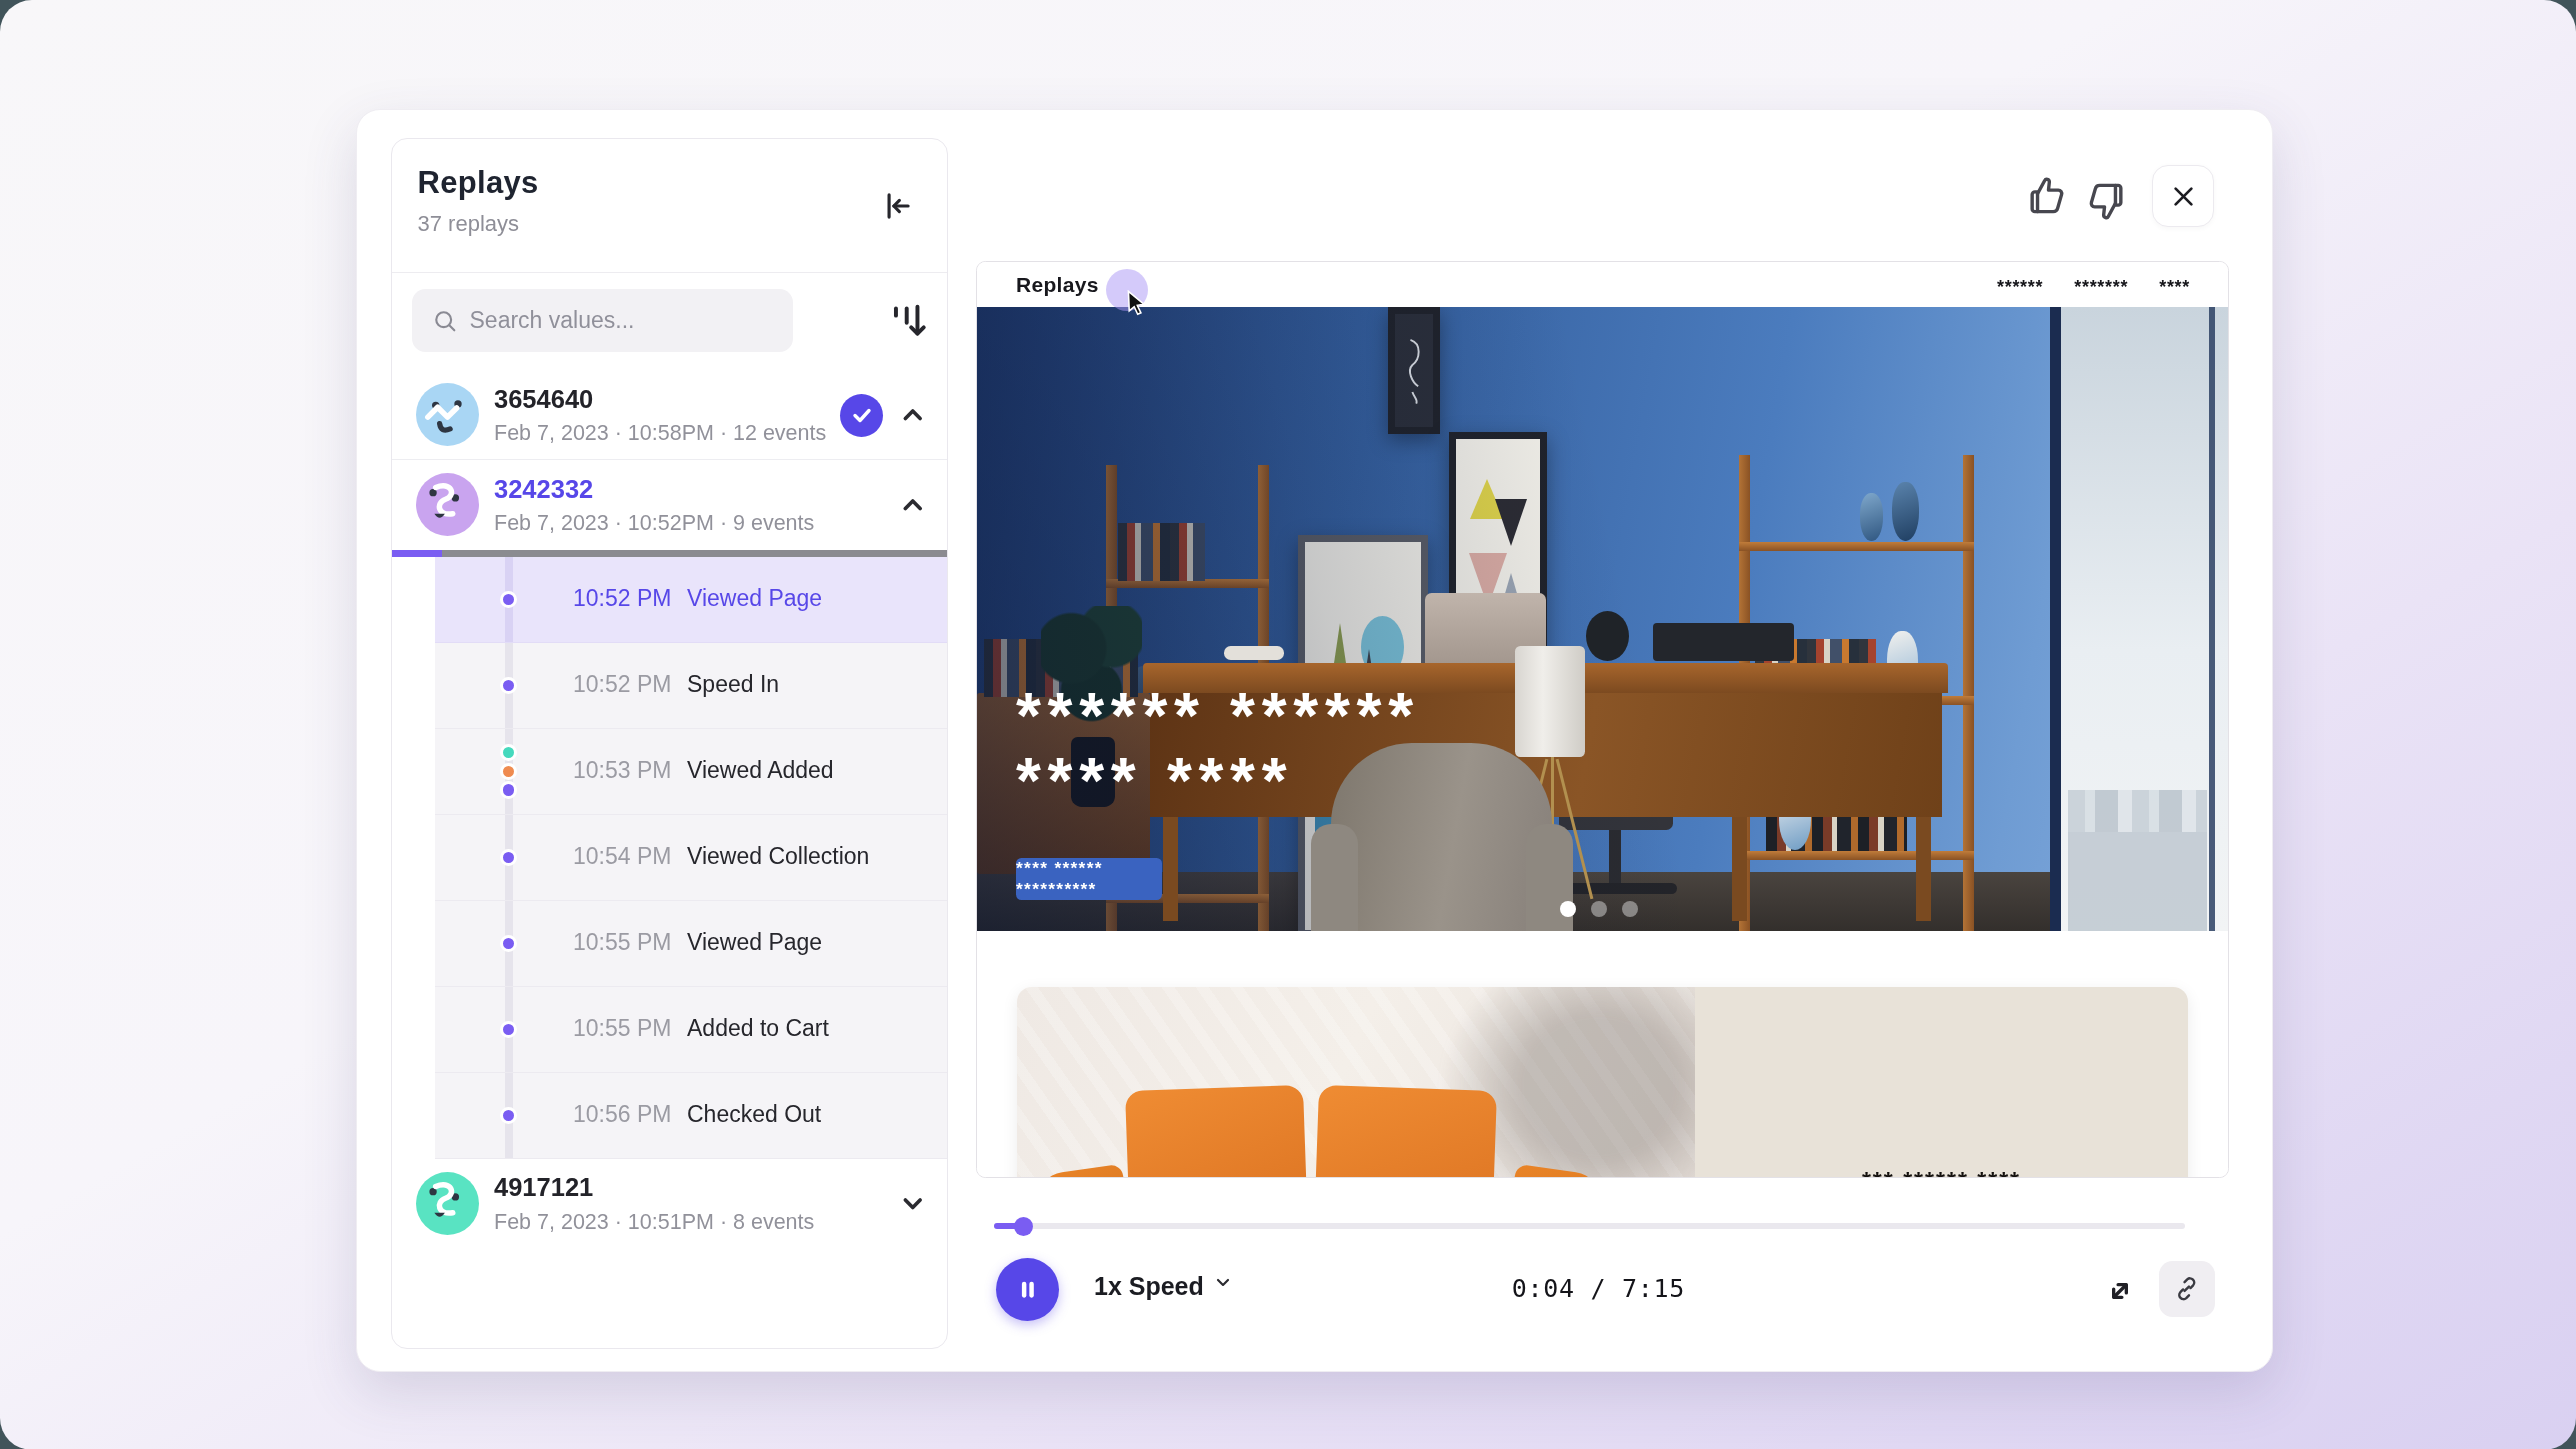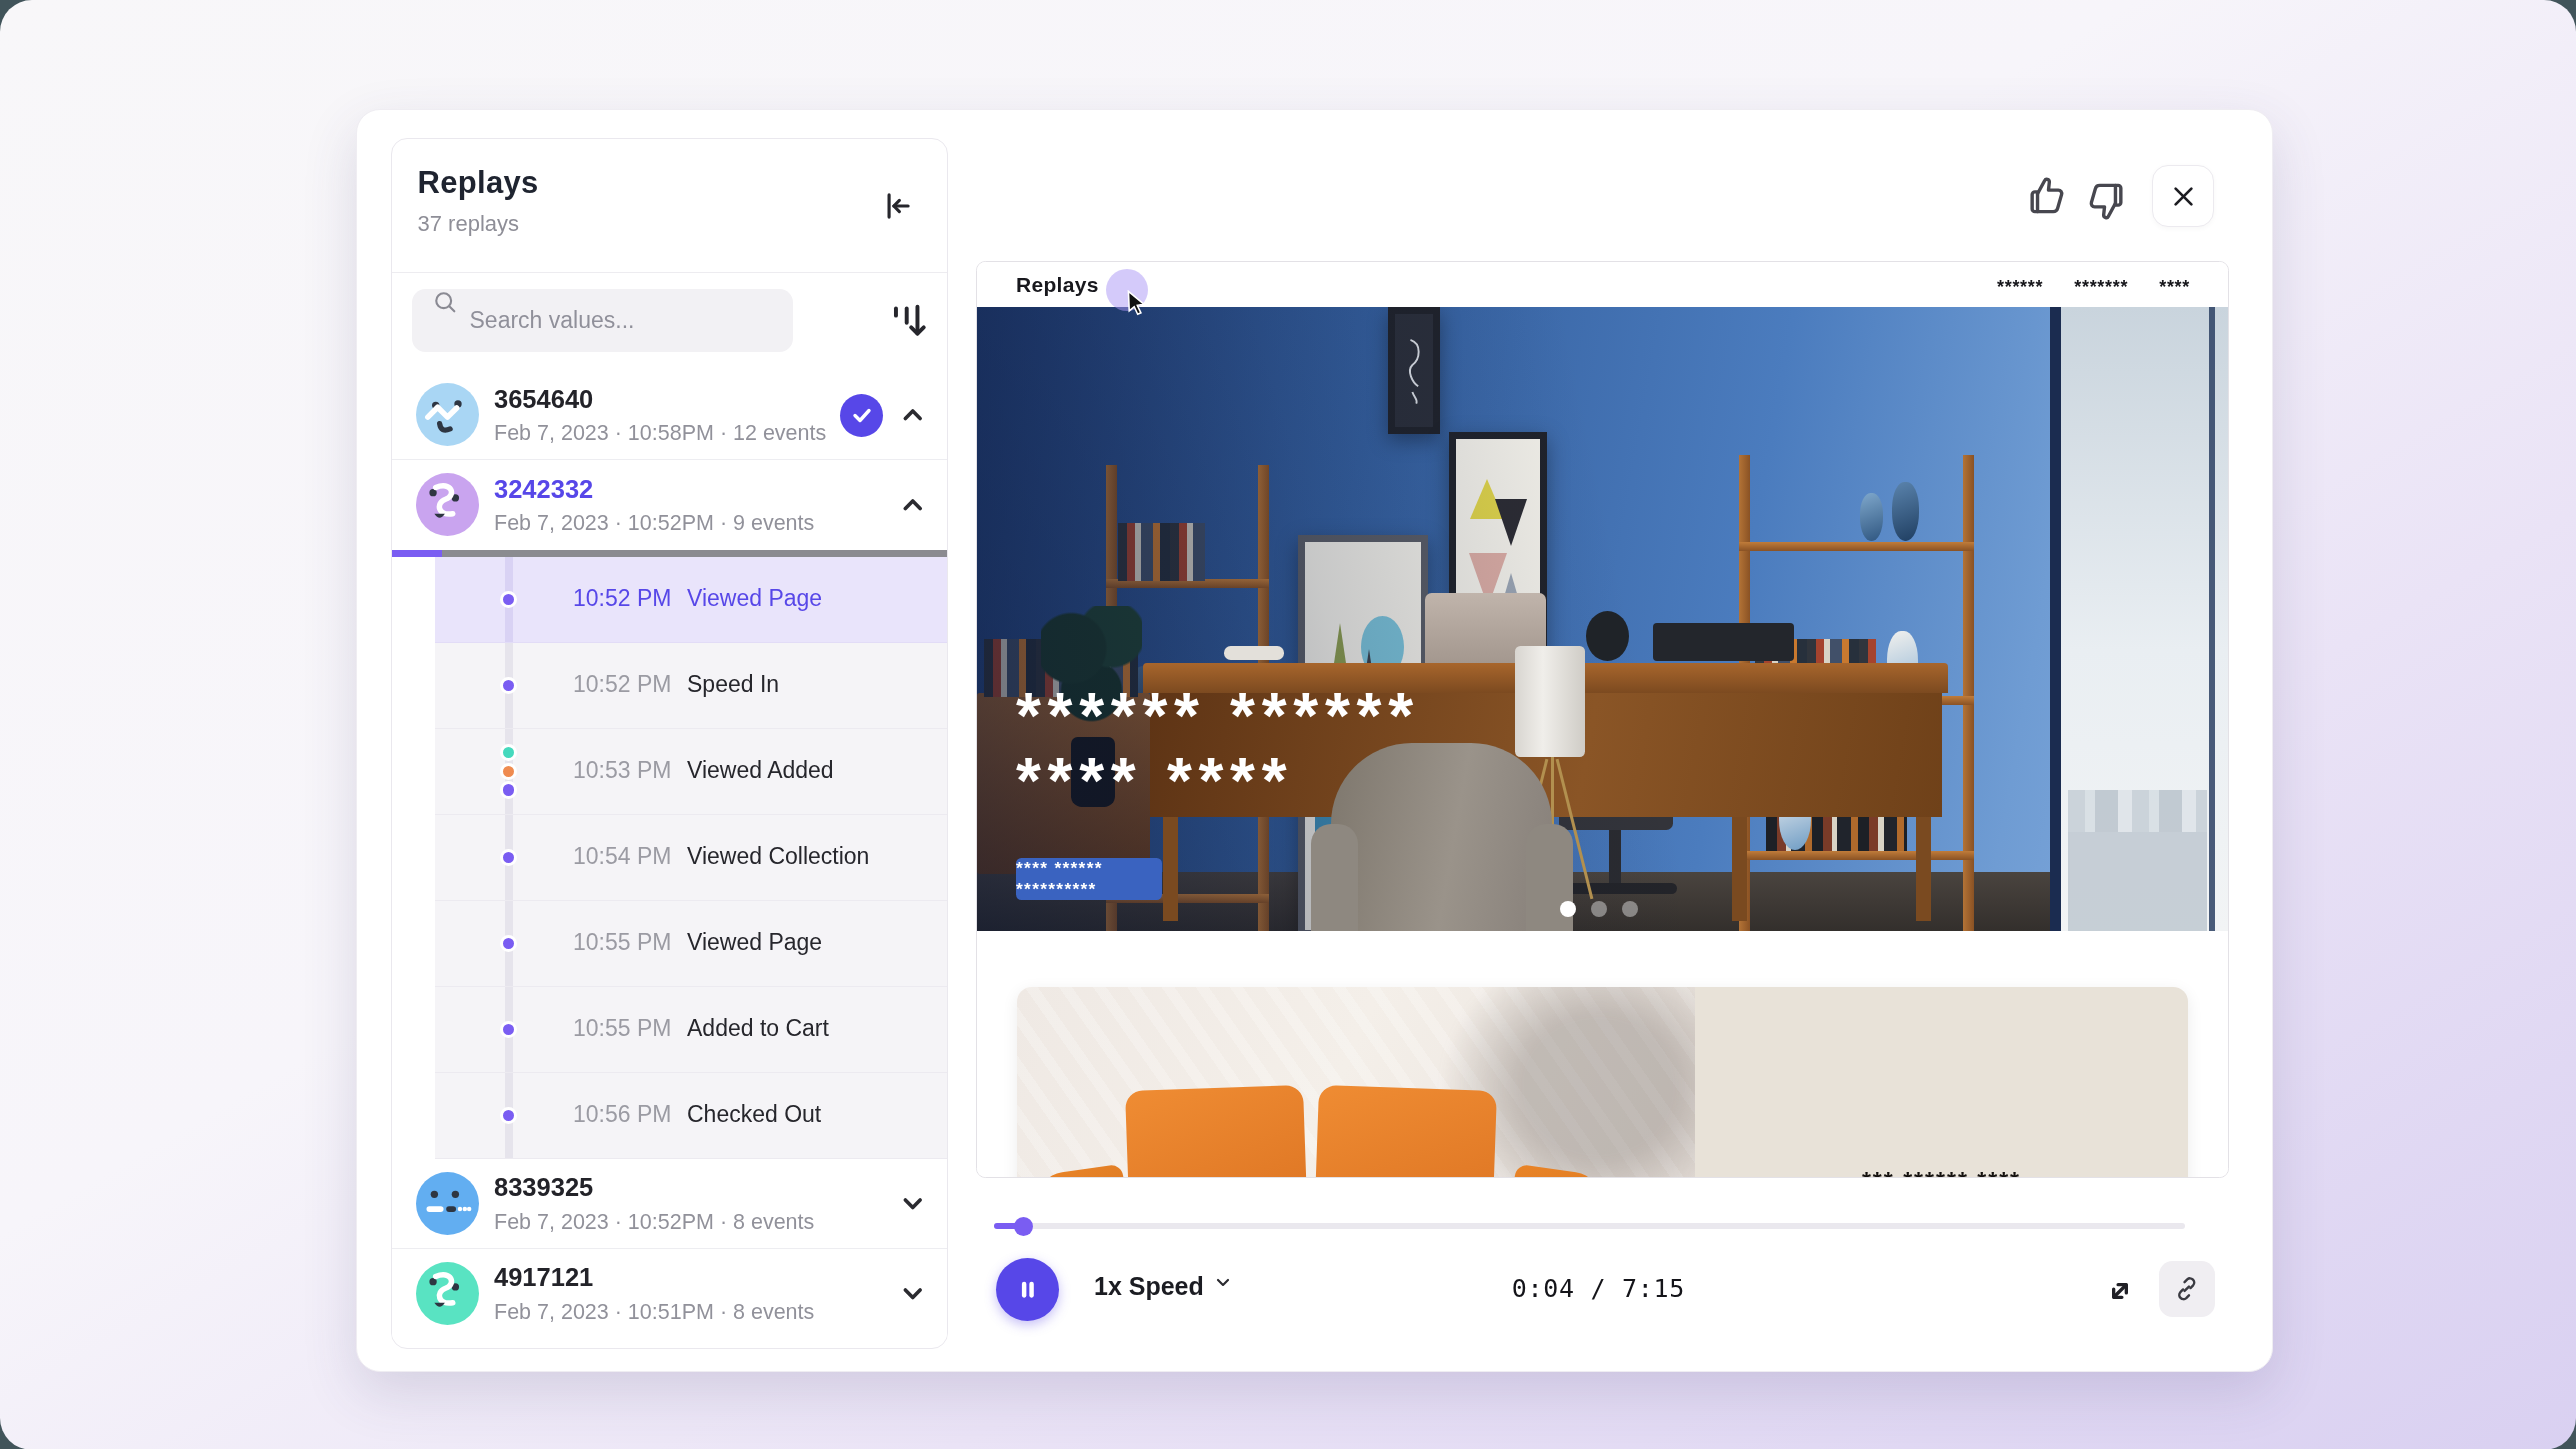--- a/index.html
+++ b/index.html
@@ -17,21 +17,21 @@
 
   
   .sidebar { position:absolute; left:34px; top:28px; width:557px; height:1211px;
     border:1.3px solid #eae8ee; border-radius:16px; overflow:hidden; background:#fff; }
   .sb-header { height:134px; border-bottom:1.3px solid #edecf0; position:relative; }
   .sb-title { position:absolute; left:25.5px; top:25.5px; font-size:31px; font-weight:800; color:#1f2430; letter-spacing:0.3px; }
   .sb-subtitle { position:absolute; left:25.5px; top:72px; font-size:22px; color:#8e8e97; }
   .collapse-btn { position:absolute; right:31px; top:48px; width:38px; height:38px; cursor:pointer; }
   .sb-search-row { height:97px; position:relative; }
   .search-box { position:absolute; left:20px; top:16px; width:381px; height:63px;
-    background:#f2f1f4; border-radius:13.4px; display:flex; padding-left:20px; }
+    background:#f2f1f4; border-radius:13.4px; display:flex; align-items:center; padding-left:20px; }
   .search-box svg { flex:0 0 auto; }
   .search-box input { border:none; outline:none; background:transparent; font-size:23px;
     color:#44444c; margin-left:12px; width:349px; font-family:"Liberation Sans",sans-serif; }
   .search-box input::placeholder { color:#90909a; }
   .sort-btn { position:absolute; right:17.4px; top:24px; width:43px; height:48px; cursor:pointer; }
 
   .replay-item { height:90px; border-bottom:1.3px solid #ededf1; position:relative; background:#fff; cursor:pointer; }
   .replay-item:last-child { border-bottom:none; }
   .avatar { position:absolute; left:24px; top:13.4px; width:63px; height:63px; }
   .r-id { position:absolute; left:102px; top:14.8px; font-size:25.5px; font-weight:700; color:#232329; }
@@ -284,37 +284,20 @@
         <span class="e-time">10:55 PM</span>
         <span class="e-label">Added to Cart</span>
       </div>
       <div class="event-row">
         <div class="rail"></div>
           <div class="edot"></div>
         <span class="e-time">10:56 PM</span>
         <span class="e-label">Checked Out</span>
       </div>
 
-      <div class="replay-item">
-        <svg class="avatar" viewBox="0 0 48 48">
-          <circle cx="24" cy="24" r="24" fill="#62aef1"></circle>
-          <circle cx="14" cy="17" r="2.8" fill="#2e3642"></circle>
-            <circle cx="30" cy="17" r="2.8" fill="#2e3642"></circle>
-          <rect x="8" y="26" width="13" height="4.4" rx="2.2" fill="#fff"></rect>
-          <rect x="23" y="26" width="7.5" height="4.4" rx="2.2" fill="#2e3642"></rect>
-          <circle cx="33.5" cy="28.2" r="1.7" fill="#fff"></circle>
-            <circle cx="37.2" cy="28.2" r="1.7" fill="#fff"></circle>
-            <circle cx="40.5" cy="28.2" r="1.7" fill="#fff"></circle>
-        </svg>
-        <div class="r-id">8339325</div>
-        <div class="r-meta">Feb 7, 2023 · 10:52PM · 8 events</div>
-        <svg class="chev" viewBox="0 0 24 24" fill="none" stroke="#2b2b30" stroke-width="3" stroke-linecap="round" stroke-linejoin="round">
-            <path d="M6 9 L12 15 L18 9"></path>
-          </svg>
-      </div>
 
       <div class="replay-item">
         <svg class="avatar" viewBox="0 0 48 48">
           <circle cx="24" cy="24" r="24" fill="#59e3c2"></circle>
           <circle cx="13" cy="15" r="2.8" fill="#2e3642"></circle>
             <circle cx="30" cy="19" r="2.8" fill="#2e3642"></circle>
           <path d="M15 11 C27 6 31 17 22.5 20 C14.5 23 17 33 28 31" stroke="#fff" stroke-width="4.2" fill="none" stroke-linecap="round"></path>
           <path d="M14 31 Q18 37 22 31 Z" fill="#2e3642"></path>
         </svg>
         <div class="r-id">4917121</div>

